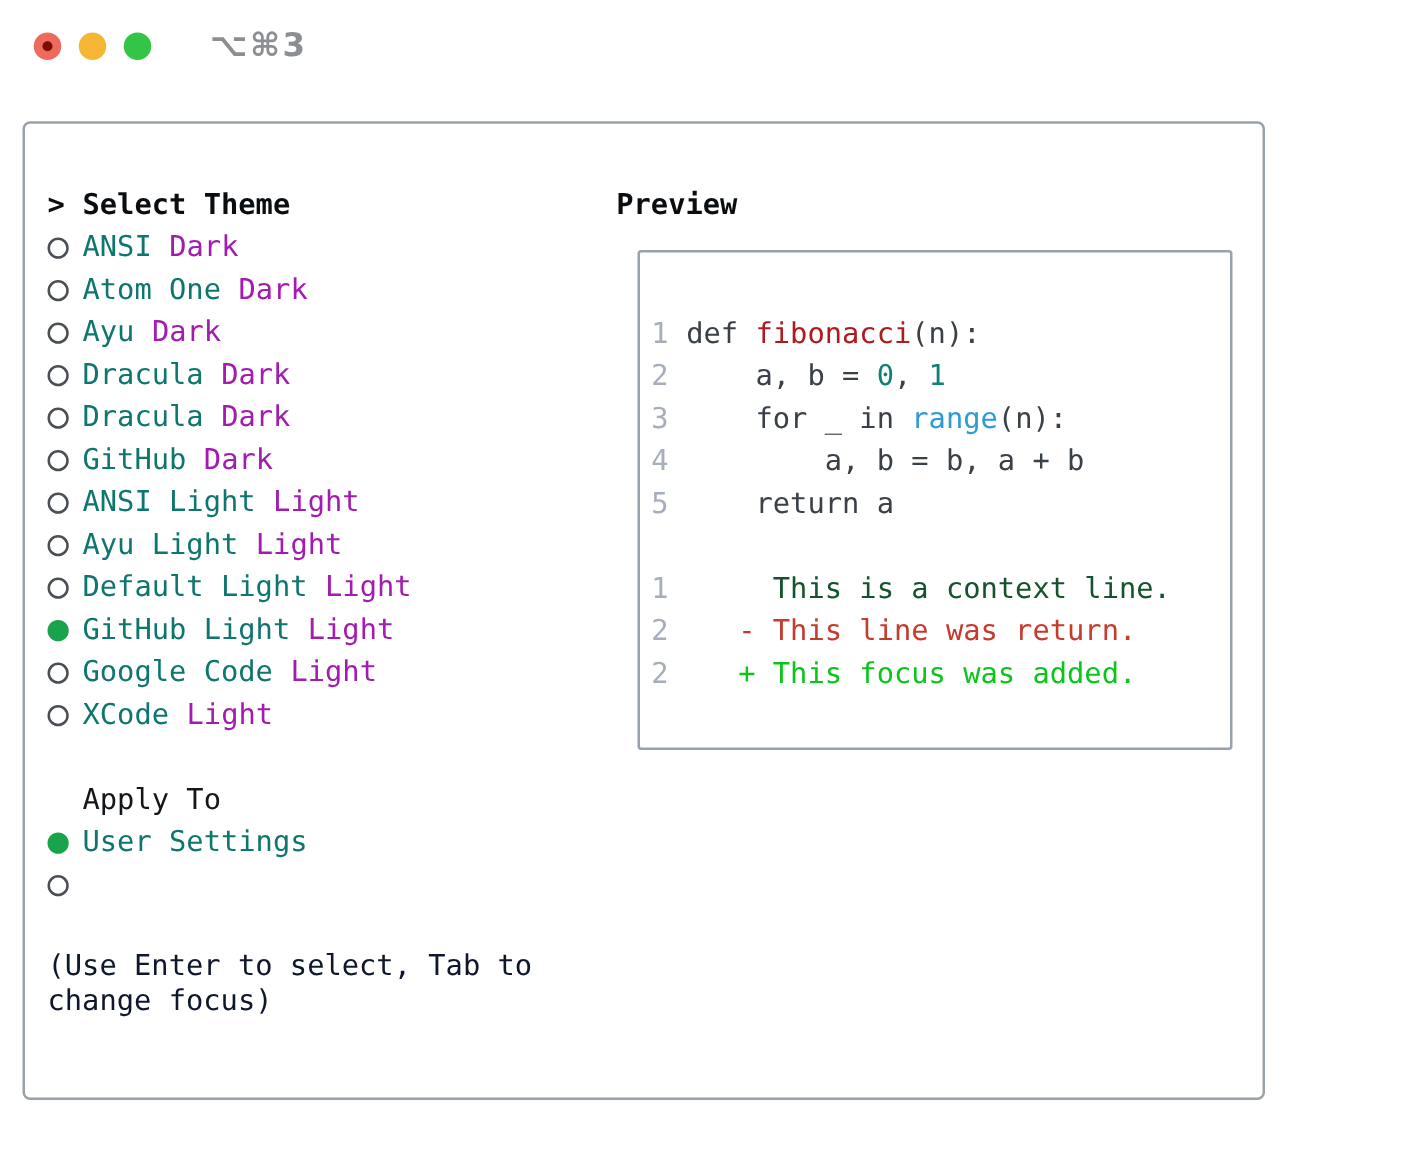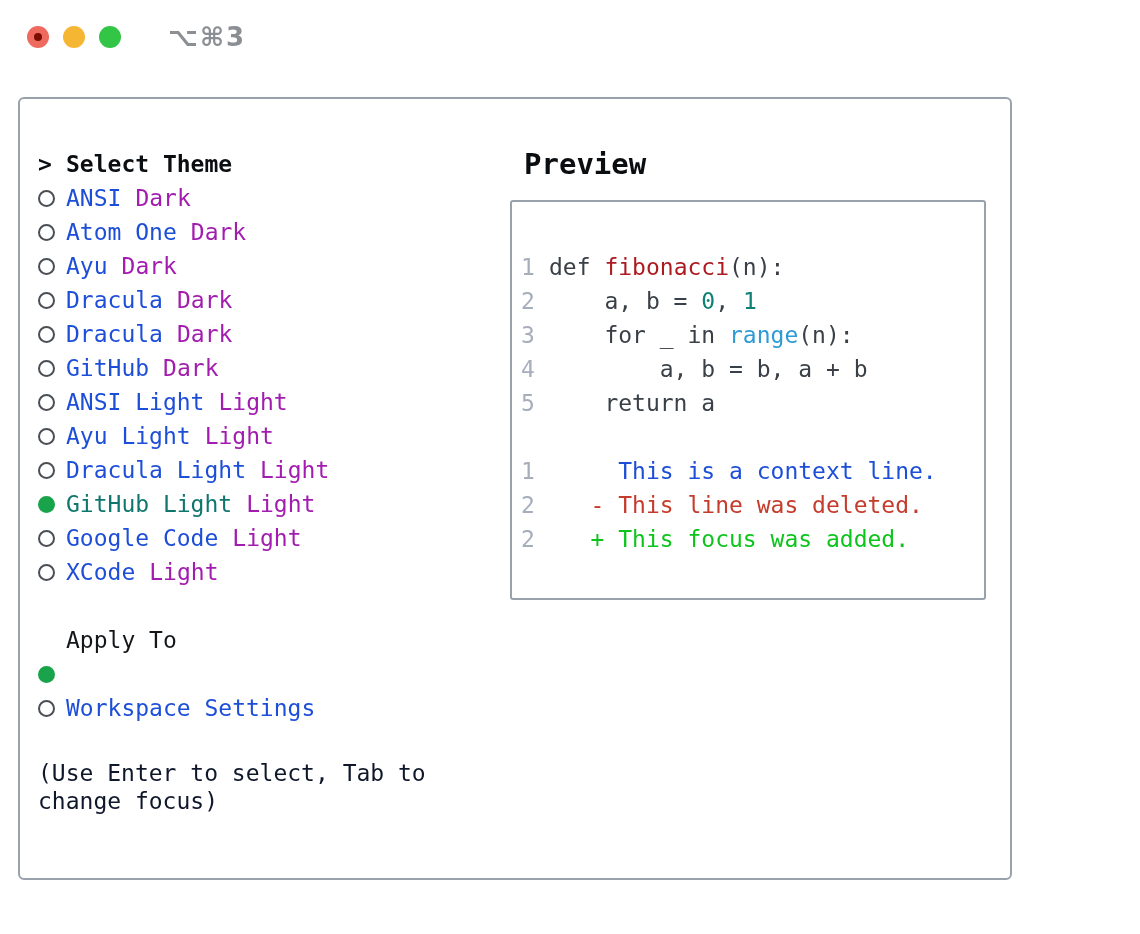--- a/index.html
+++ b/index.html
@@ -29,43 +29,43 @@
   .leftcol{position:absolute;left:18px;top:48px;font-size:23px;}
   .row{height:34px;display:flex;align-items:center;white-space:pre;}
   .marker{width:28px;flex:0 0 28px;display:flex;align-items:center;}
   .hdr-marker{font-weight:700;color:#0b0e11;}
   .radio{
     width:13px;height:13px;border-radius:50%;
     border:2px solid #4a4f55;box-sizing:content-box;background:transparent;
   }
   .radio.sel{border-color:#19a34a;background:#19a34a;}
   .hdr{font-weight:700;color:#0b0e11;}
-  .item-name{color:#1d4ed8;}
+  .item-name{color:#0f766e;}
   .item-name.sel{color:#0f766e;}
   .item-tag{color:#a21caf;margin-left:14px;}
   .spacer{height:34px;}
   .subhdr{color:#14171a;}
   .hint{width:432px;line-height:28px;color:#0f172a;font-size:23px;white-space:normal;}
   
   .preview-label{
-    position:absolute;left:504px;top:48px;height:34px;line-height:34px;
-    font-size:29px;font-weight:700;color:#0b0e11;
+    position:absolute;left:473px;top:48px;height:34px;line-height:34px;
+    font-size:23px;font-weight:700;color:#0b0e11;
   }
   .preview-box{
     position:absolute;left:490px;top:101px;width:476px;height:400px;
     box-sizing:border-box;border:2px solid #99a2ac;border-radius:3px;
     padding:48px 0 0 9px;overflow:hidden;
   }
   .pline{height:34px;display:flex;align-items:center;white-space:pre;font-size:23px;}
   .ln{width:28px;flex:0 0 28px;color:#a6aebc;}
   .tok-plain{color:#3a4047;}
   .tok-func{color:#ad1b21;}
   .tok-number{color:#0f8076;}
   .tok-builtin{color:#2d9bd5;}
-  .tok-context{color:#1d4ed8;}
+  .tok-context{color:#14532d;}
   .tok-deleted{color:#c53b2c;}
   .tok-added{color:#0cc41c;}
 </style>
 </head>
 <body>
 
 <div class="window">
 
   <div class="titlebar">
     <div class="lights">
@@ -88,53 +88,53 @@
 
       <div id="theme-list">
           <div class="row"><span class="marker"><span class="radio"></span></span><span class="item-name">ANSI</span><span class="item-tag">Dark</span></div>
           <div class="row"><span class="marker"><span class="radio"></span></span><span class="item-name">Atom One</span><span class="item-tag">Dark</span></div>
           <div class="row"><span class="marker"><span class="radio"></span></span><span class="item-name">Ayu</span><span class="item-tag">Dark</span></div>
           <div class="row"><span class="marker"><span class="radio"></span></span><span class="item-name">Dracula</span><span class="item-tag">Dark</span></div>
           <div class="row"><span class="marker"><span class="radio"></span></span><span class="item-name">Dracula</span><span class="item-tag">Dark</span></div>
           <div class="row"><span class="marker"><span class="radio"></span></span><span class="item-name">GitHub</span><span class="item-tag">Dark</span></div>
           <div class="row"><span class="marker"><span class="radio"></span></span><span class="item-name">ANSI Light</span><span class="item-tag">Light</span></div>
           <div class="row"><span class="marker"><span class="radio"></span></span><span class="item-name">Ayu Light</span><span class="item-tag">Light</span></div>
-          <div class="row"><span class="marker"><span class="radio"></span></span><span class="item-name">Dracula Light</span><span class="item-tag">Light</span></div>
+          <div class="row"><span class="marker"><span class="radio"></span></span><span class="item-name">Default Light</span><span class="item-tag">Light</span></div>
           <div class="row"><span class="marker"><span class="radio sel"></span></span><span class="item-name sel">GitHub Light</span><span class="item-tag">Light</span></div>
           <div class="row"><span class="marker"><span class="radio"></span></span><span class="item-name">Google Code</span><span class="item-tag">Light</span></div>
           <div class="row"><span class="marker"><span class="radio"></span></span><span class="item-name">XCode</span><span class="item-tag">Light</span></div>
         </div>
 
       <div class="spacer"></div>
 
       <div class="row">
         <span class="marker"></span>
         <span class="subhdr">Apply To</span>
       </div>
 
       <div id="apply-list">
-          <div class="row"><span class="marker"><span class="radio sel"></span></span></div>
-          <div class="row"><span class="marker"><span class="radio"></span></span><span class="item-name">Workspace Settings</span></div>
+          <div class="row"><span class="marker"><span class="radio sel"></span></span><span class="item-name sel">User Settings</span></div>
+          <div class="row"><span class="marker"><span class="radio"></span></span></div>
         </div>
 
       <div class="spacer"></div>
 
       <div class="hint">(Use Enter to select, Tab to change focus)</div>
     </div>
 
     <div class="preview-label">Preview</div>
 
     <div class="preview-box">
       <div id="preview-code">
           <div class="pline"><span class="ln">1</span><span class="tok-plain">def </span><span class="tok-func">fibonacci</span><span class="tok-plain">(n):</span></div>
           <div class="pline"><span class="ln">2</span><span class="tok-plain">    a, b = </span><span class="tok-number">0</span><span class="tok-plain">, </span><span class="tok-number">1</span></div>
           <div class="pline"><span class="ln">3</span><span class="tok-plain">    for _ in </span><span class="tok-builtin">range</span><span class="tok-plain">(n):</span></div>
           <div class="pline"><span class="ln">4</span><span class="tok-plain">        a, b = b, a + b</span></div>
           <div class="pline"><span class="ln">5</span><span class="tok-plain">    return a</span></div>
           <div class="pline"><span class="ln"></span></div>
           <div class="pline"><span class="ln">1</span><span class="tok-context">     This is a context line.</span></div>
-          <div class="pline"><span class="ln">2</span><span class="tok-deleted">   - This line was deleted.</span></div>
+          <div class="pline"><span class="ln">2</span><span class="tok-deleted">   - This line was return.</span></div>
           <div class="pline"><span class="ln">2</span><span class="tok-added">   + This focus was added.</span></div>
         </div>
     </div>
 
   </div>
 </div>
 
 </body></html>

